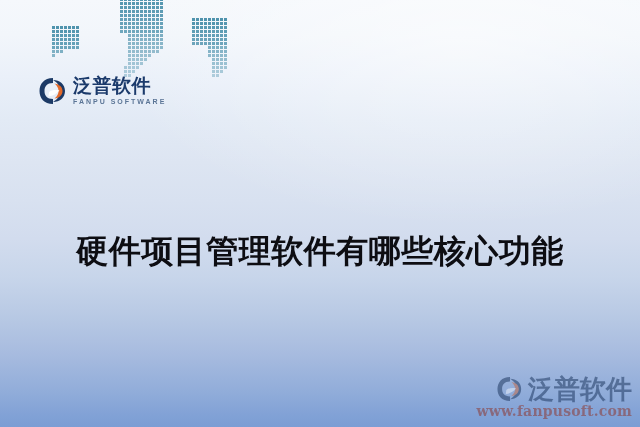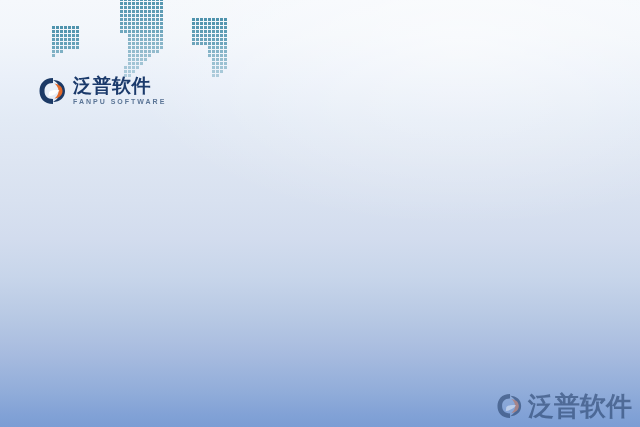--- a/index.html
+++ b/index.html
@@ -470,26 +470,28 @@
       <path d="M30 6 C44 6 54 15 54 28 C54 41 44 50 30 50 C40 44 44 37 44 28 C44 19 40 12 30 6 Z" fill="#1c3a66"></path>
       <path d="M33 13 C44 15 49 21 49 28 C49 36 43 42 33 43 C39 38 41 33 41 28 C41 22 38 17 33 13 Z" fill="#e2692a"></path>
       <path d="M22 30 C28 26 36 25 43 27 C37 34 29 38 21 39 Z" fill="#ffffff"></path>
     </svg>
     <div class="brand-words">
       <span class="brand-cn">泛普软件</span>
       <span class="brand-en">FANPU SOFTWARE</span>
     </div>
   </div>
 
+  <div class="headline">硬件项目管理软件有哪些核心功能</div>
 
   <div class="watermark">
     <div class="wm-row">
       <svg class="wm-mark" viewBox="0 0 60 56">
         <path d="M30 2 C12 2 3 14 3 28 C3 42 12 54 30 54 L30 44 C18 44 13 37 13 28 C13 19 18 12 30 12 Z" fill="#203a63"></path>
         <path d="M30 6 C44 6 54 15 54 28 C54 41 44 50 30 50 C40 44 44 37 44 28 C44 19 40 12 30 6 Z" fill="#203a63"></path>
         <path d="M33 13 C44 15 49 21 49 28 C49 36 43 42 33 43 C39 38 41 33 41 28 C41 22 38 17 33 13 Z" fill="#c06a4a"></path>
         <path d="M22 30 C28 26 36 25 43 27 C37 34 29 38 21 39 Z" fill="#e8eef8"></path>
       </svg>
       <span class="wm-cn">泛普软件</span>
     </div>
+    <span class="wm-url">www.fanpusoft.com</span>
   </div>
 
 </div>
 
 </body></html>

